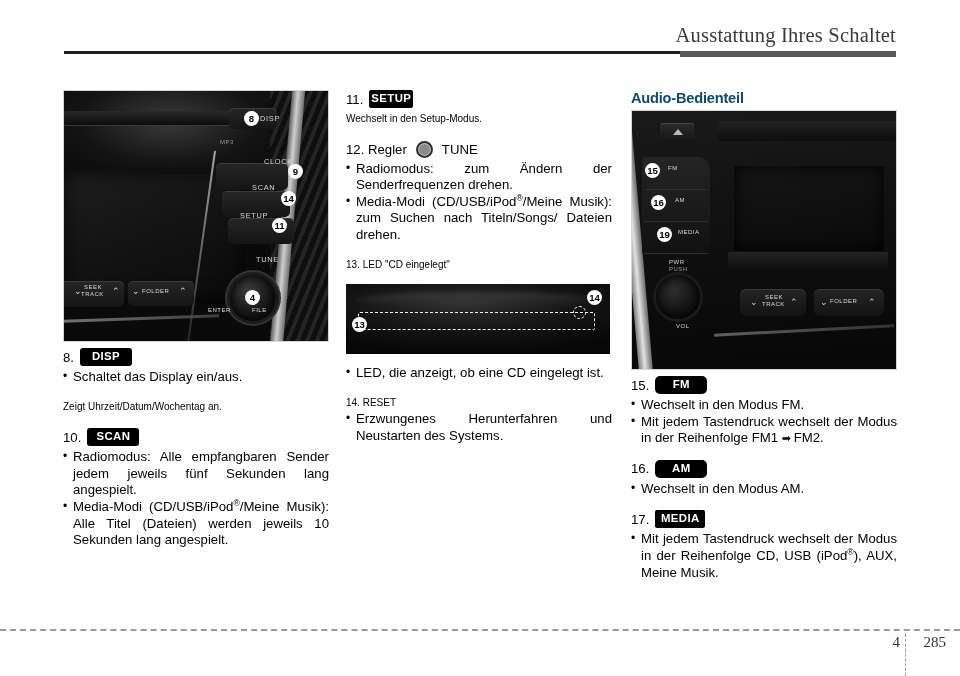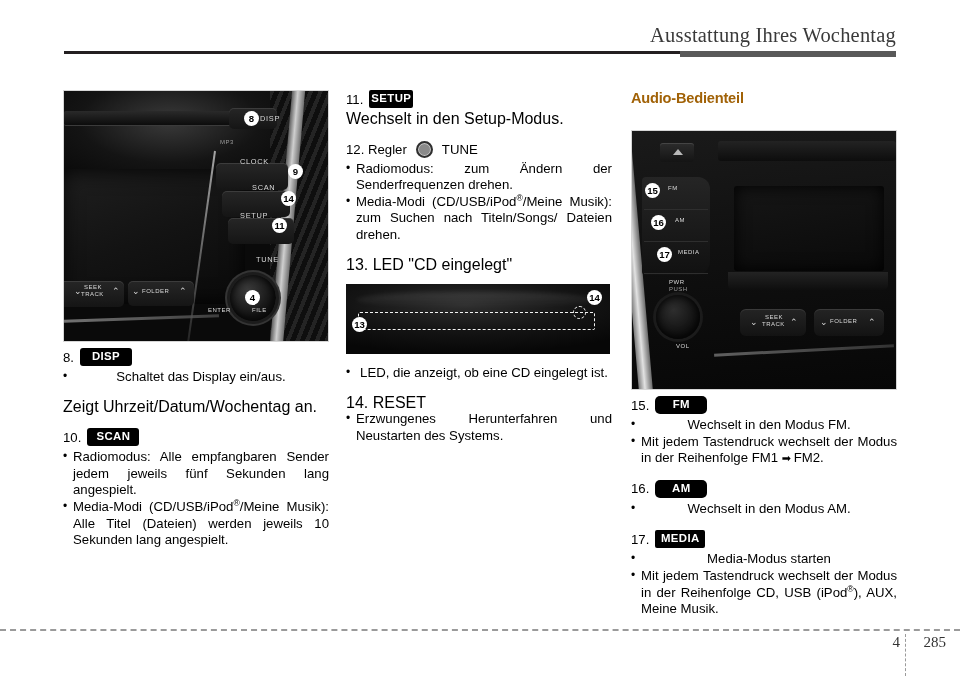--- a/index.html
+++ b/index.html
@@ -89,42 +89,42 @@
     font-size: 13.2px;
     line-height: 16.6px;
     text-align: justify;
   }
   .bullet::before {
     content: "\2022";
     position: absolute;
     left: 0; top: -1px;
     font-size: 12px;
   }
-  .bullet.last-left { text-align: center; }
-  .plain { font-size: 16px; line-height: 16.6px; }
+  .bullet.last-left { text-align: left; }
+  .plain { font-size: 10px; line-height: 16.6px; }
 
   sup.reg { font-size: 8.6px; vertical-align: super; line-height: 0; }
 
   
   .knob-glyph {
     display: inline-block;
     width: 13px; height: 13px;
     border-radius: 50%;
     background: #8a8a8a;
     border: 2px solid #2f2f2f;
     box-shadow: inset 0 0 0 1px #c9c9c9;
     vertical-align: -2px;
     margin: 0 3px;
   }
 
   .sec-title {
     font-size: 14.6px;
     font-weight: bold;
-    color: #a16207;
-    margin: 0 0 24px 0;
+    color: #0c4a6e;
+    margin: 0 0 4px 0;
     letter-spacing: -0.2px;
   }
 
   
   .photo {
     position: relative;
     overflow: hidden;
     background: #0b0b0b;
   }
   .photo-head-unit {
@@ -366,21 +366,21 @@
   }
 </style>
 </head>
 <body>
 
 <div class="page">
 
   <div class="header">
     <div class="header-rule-left"></div>
     <div class="header-rule-right"></div>
-    <div class="header-title">Ausstattung Ihres Wochentag</div>
+    <div class="header-title">Ausstattung Ihres Schaltet</div>
   </div>
 
   <div class="col col-1">
 
     <div class="photo photo-head-unit">
       <div class="hu-bg"></div>
       <div class="hu-vent"></div>
       <div class="hu-chrome"></div>
       <div class="hu-slot-top"></div>
       <div class="hu-screen"></div>
@@ -390,21 +390,21 @@
       <div class="hu-btn" style="left:152px; top:72px; width:72px; height:27px;"></div>
       <div class="hu-btn" style="left:158px; top:100px; width:68px; height:26px;"></div>
       <div class="hu-btn" style="left:164px; top:127px; width:66px; height:26px;"></div>
       <div class="hu-btn" style="left:-8px; top:190px; width:68px; height:26px;"></div>
       <div class="hu-btn" style="left:64px; top:190px; width:66px; height:25px;"></div>
       <div class="hu-knob"></div>
       <div class="hu-bar"></div>
 
       <span class="ph-label" style="left:196px; top:23px;">DISP</span>
       <span class="ph-label tiny dim" style="left:156px; top:48px;">MP3</span>
-      <span class="ph-label" style="left:176px; top:66px;">CLOCK</span>
+      <span class="ph-label" style="left:200px; top:66px;">CLOCK</span>
       <span class="ph-label" style="left:188px; top:92px;">SCAN</span>
       <span class="ph-label" style="left:176px; top:120px;">SETUP</span>
       <span class="ph-label" style="left:192px; top:164px;">TUNE</span>
       <span class="ph-label tiny" style="left:20px; top:193px;">SEEK</span>
       <span class="ph-label tiny" style="left:17px; top:200px;">TRACK</span>
       <span class="ph-label tiny" style="left:78px; top:197px;">FOLDER</span>
       <span class="ph-label tiny" style="left:144px; top:216px;">ENTER</span>
       <span class="ph-label tiny" style="left:188px; top:216px;">FILE</span>
       <span class="ph-label tiny" style="left:10px; top:195px; font-size:9px;">⌄</span>
       <span class="ph-label tiny" style="left:48px; top:195px; font-size:9px;">⌃</span>
@@ -523,21 +523,21 @@
       <span class="ph-label tiny" style="left:133px; top:183px;">SEEK</span>
       <span class="ph-label tiny" style="left:130px; top:190px;">TRACK</span>
       <span class="ph-label tiny" style="left:198px; top:187px;">FOLDER</span>
       <span class="ph-label tiny" style="left:118px; top:186px; font-size:9px;">⌄</span>
       <span class="ph-label tiny" style="left:158px; top:186px; font-size:9px;">⌃</span>
       <span class="ph-label tiny" style="left:188px; top:186px; font-size:9px;">⌄</span>
       <span class="ph-label tiny" style="left:236px; top:186px; font-size:9px;">⌃</span>
 
       <span class="badge" style="left:13px; top:52px;text-align:center;">15</span>
       <span class="badge" style="left:19px; top:84px;">16</span>
-      <span class="badge" style="left:25px; top:116px;">17</span>
+      <span class="badge" style="left:25px; top:116px;">19</span>
     </div>
 
     <div class="gap-sm"></div>
 
     <div>
       <div class="num-line">
         <span>15.</span>
         <span class="chip chip-w-fm">FM</span>
       </div>
       <div class="bullet last-left">Wechselt in den Modus FM.</div>
@@ -554,21 +554,20 @@
       <div class="bullet last-left">Wechselt in den Modus AM.</div>
     </div>
 
     <div class="gap"></div>
 
     <div>
       <div class="num-line">
         <span>17.</span>
         <span class="chip chip-w-media">MEDIA</span>
       </div>
-      <div class="bullet last-left">Media-Modus starten</div>
       <div class="bullet"><span>Mit jedem Tastendruck wechselt der Modus in der Reihenfolge CD, USB (iPod</span><sup class="reg">®</sup><span>), AUX, Meine Musik.</span></div>
     </div>
   </div>
 
   <div class="footer-rule"></div>
   <div class="footer-num footer-chapter">4</div>
   <div class="footer-divider"></div>
   <div class="footer-num footer-page">285</div>
   <div class="watermark">carmanualsonline.info</div>
 

